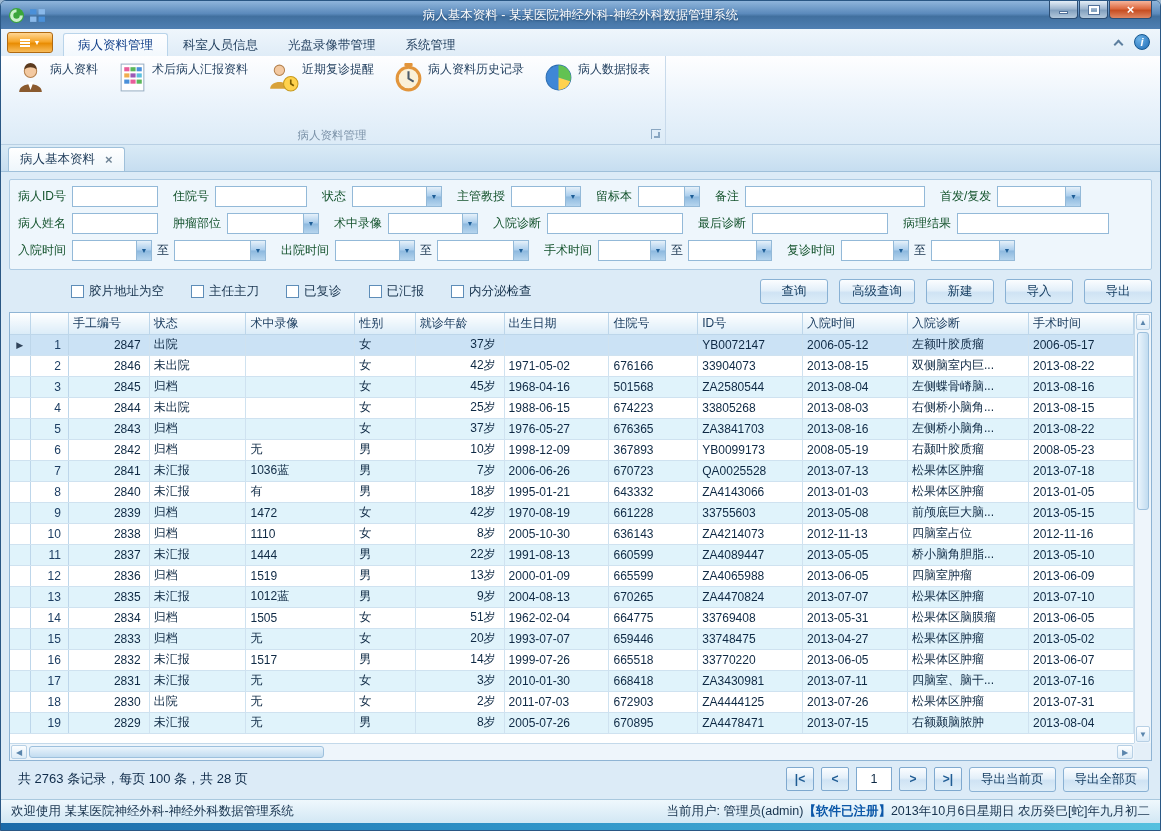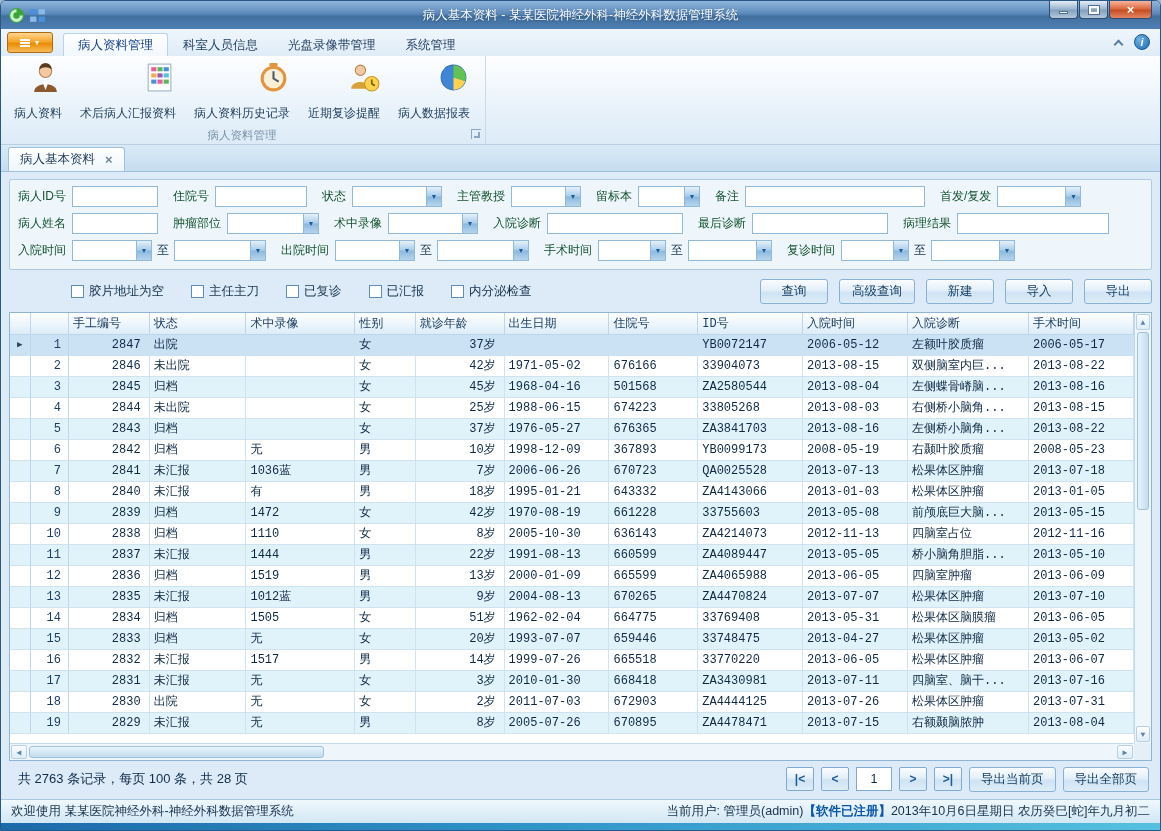--- a/index.html
+++ b/index.html
@@ -27,21 +27,21 @@
   .rtab{height:23px;padding:0 14px;display:flex;align-items:center;font-size:12.5px;color:#1e3c5c;border:1px solid transparent;border-bottom:none;}
   .rtab.selected{background:linear-gradient(#fefeff,#f2f8fd);border:1px solid #b9d4ea;border-bottom:none;border-radius:3px 3px 0 0;color:#15428b;}
   .tab-right{position:absolute;right:10px;top:5px;display:flex;gap:12px;align-items:center;}
   .chev{width:7px;height:7px;border-left:2px solid #5d7f9f;border-top:2px solid #5d7f9f;transform:rotate(45deg);margin-top:4px;}
   .help{width:16px;height:16px;border-radius:50%;background:radial-gradient(circle at 32% 30%,#6db3e8,#1f6bb5);border:1px solid #15578f;color:#fff;font-size:11px;font-style:italic;font-weight:bold;display:flex;align-items:center;justify-content:center;}
 
   
   .ribbon{flex:0 0 89px;background:linear-gradient(#fefeff,#eaf3fb 55%,#dcebf7);border-bottom:1px solid #b9d0e4;display:flex;}
   .rgroup{position:relative;display:flex;flex-direction:column;border-right:1px solid #c8daeb;padding:2px 6px 0 4px;}
   .rbuttons{display:flex;flex:1;align-items:flex-start;}
-  .rbig{padding:3px 9px;display:flex;flex-direction:column;align-items:flex-end;gap:11px;font-size:12px;color:#1e3c5c;text-align:center;border-radius:3px;}
+  .rbig{padding:3px 9px;display:flex;flex-direction:row;align-items:flex-start;gap:3px;font-size:12px;color:#1e3c5c;text-align:center;border-radius:3px;}
   .rbig .ic{width:33px;height:33px;display:inline-flex;}
   .grp-label{height:18px;text-align:center;font-size:11.5px;color:#7b92a8;display:flex;align-items:center;justify-content:center;}
   .launcher{position:absolute;right:4px;bottom:5px;width:10px;height:10px;border-left:1px solid #8aa7c2;border-top:1px solid #8aa7c2;}
   .launcher::after{content:"";position:absolute;right:1px;bottom:1px;width:4px;height:4px;border-right:2px solid #8aa7c2;border-bottom:2px solid #8aa7c2;}
 
   
   .doctabs{flex:0 0 26px;background:linear-gradient(#d9eaf6,#c6ddf0);display:flex;align-items:flex-end;padding:2px 0 0 7px;border-bottom:1px solid #9fc0da;}
   .dtab{height:24px;background:linear-gradient(#ffffff,#eef6fb);border:1px solid #9fc0da;border-bottom:none;border-radius:3px 3px 0 0;display:flex;align-items:center;padding:0 11px;font-size:12.5px;color:#1c3a58;gap:10px;}
   .dtab .x{color:#6f8496;font-size:13px;font-weight:bold;line-height:1;}
 
@@ -60,21 +60,21 @@
   .w62{width:62px}.w68{width:68px}.w70{width:70px}.w80{width:80px}.w84{width:84px}.w86{width:86px}.w90{width:90px}.w92{width:92px}.w136{width:136px}.w152{width:152px}.w180{width:180px}
 
   .crow{display:flex;align-items:center;margin-top:8px;height:26px;}
   .cbxs{display:flex;gap:27px;margin-left:62px;}
   .cbx{display:flex;align-items:center;gap:5px;font-size:12.5px;color:#16324d;}
   .box{width:13px;height:13px;border:1px solid #5e8db8;background:#fff;flex:0 0 13px;}
   .btns{margin-left:auto;display:flex;gap:11px;}
   .btn{min-width:68px;height:25px;padding:0 12px;background:linear-gradient(#fbfdff,#e3eff9 45%,#cfe3f4 55%,#ddedf8);border:1px solid #89b1d4;border-radius:3px;font-size:12.5px;color:#173f63;display:flex;align-items:center;justify-content:center;}
 
   
-  .grid{flex:1;min-height:0;margin-top:8px;border:1px solid #8fb4d4;background:#fff;position:relative;padding-right:17px;padding-bottom:17px;overflow:hidden;font-family:Liberation Mono, monospace;}
+  .grid{flex:1;min-height:0;margin-top:8px;border:1px solid #8fb4d4;background:#fff;position:relative;padding-right:17px;padding-bottom:17px;overflow:hidden;}
   .gtable{width:100%;border-collapse:collapse;table-layout:fixed;}
   .gtable th{height:21px;background:linear-gradient(#ffffff,#dbecf8);border:1px solid #bdd6ea;border-top:none;font-size:12px;font-weight:normal;color:#1c3e61;text-align:left;padding:0 4px;overflow:hidden;white-space:nowrap;}
   .gtable th:first-child{border-left:none;}
   .gtable td{height:21px;border-right:1px solid #cfe2f0;border-bottom:1px solid #cfe2f0;font-size:12px;color:#0e2944;padding:0 4px;white-space:nowrap;overflow:hidden;}
   .gtable tbody tr:nth-child(odd) td{background:#e0f3fb;}
   .gtable tbody tr:nth-child(even) td{background:#fff;}
   .gtable tbody tr.selected td{background:#cbe2f5;}
   .gtable tbody td.rh{background:#ecf4fb;border-right-color:#bdd6ea;}
   .gtable td:nth-child(1){text-align:center;font-size:9px;color:#30435a;padding:0 1px;}
   .gtable td:nth-child(2){text-align:right;padding-right:7px;color:#1d3e63;}
@@ -183,37 +183,37 @@
                 <rect x="8" y="18" width="5" height="4" fill="#4a90d9"></rect>
                 <rect x="14" y="18" width="5" height="4" fill="#e85d9a"></rect>
                 <rect x="20" y="18" width="5" height="4" fill="#5bb75b"></rect>
               </svg>
             </span>
           <span>术后病人汇报资料</span>
         </div>
         <div class="rbig">
           <span class="ic">
               <svg viewBox="0 0 32 32">
-                <rect x="12" y="2" width="8" height="3" rx="1" fill="#e2953c"></rect>
-                <circle cx="16" cy="17" r="11" fill="#faf0d8" stroke="#e2953c" stroke-width="3"></circle>
-                <path d="M16 10 v7 l5 3" stroke="#4a5a6a" stroke-width="2" fill="none"></path>
-              </svg>
-            </span>
-          <span>病人资料历史记录</span>
-        </div>
-        <div class="rbig">
-          <span class="ic">
-              <svg viewBox="0 0 32 32">
                 <circle cx="13" cy="9" r="5" fill="#f3c9a1" stroke="#b5824f"></circle>
                 <path d="M4 27 C4 18 22 18 22 27 Z" fill="#d8a23a"></path>
                 <circle cx="24" cy="22" r="7" fill="#ffd24d" stroke="#c79a1e"></circle>
                 <path d="M24 18 v4 l3 2" stroke="#7a5c00" stroke-width="1.6" fill="none"></path>
               </svg>
             </span>
           <span>近期复诊提醒</span>
+        </div>
+        <div class="rbig">
+          <span class="ic">
+              <svg viewBox="0 0 32 32">
+                <rect x="12" y="2" width="8" height="3" rx="1" fill="#e2953c"></rect>
+                <circle cx="16" cy="17" r="11" fill="#faf0d8" stroke="#e2953c" stroke-width="3"></circle>
+                <path d="M16 10 v7 l5 3" stroke="#4a5a6a" stroke-width="2" fill="none"></path>
+              </svg>
+            </span>
+          <span>病人资料历史记录</span>
         </div>
         <div class="rbig">
           <span class="ic">
               <svg viewBox="0 0 32 32">
                 <circle cx="16" cy="16" r="12" fill="#3f87d6" stroke="#2a6cb0"></circle>
                 <path d="M16 16 V4 A12 12 0 0 1 27.4 19.7 Z" fill="#62c252"></path>
                 <path d="M16 16 L27.4 19.7 A12 12 0 0 1 16 28 Z" fill="#ffd24d"></path>
               </svg>
             </span>
           <span>病人数据报表</span>

